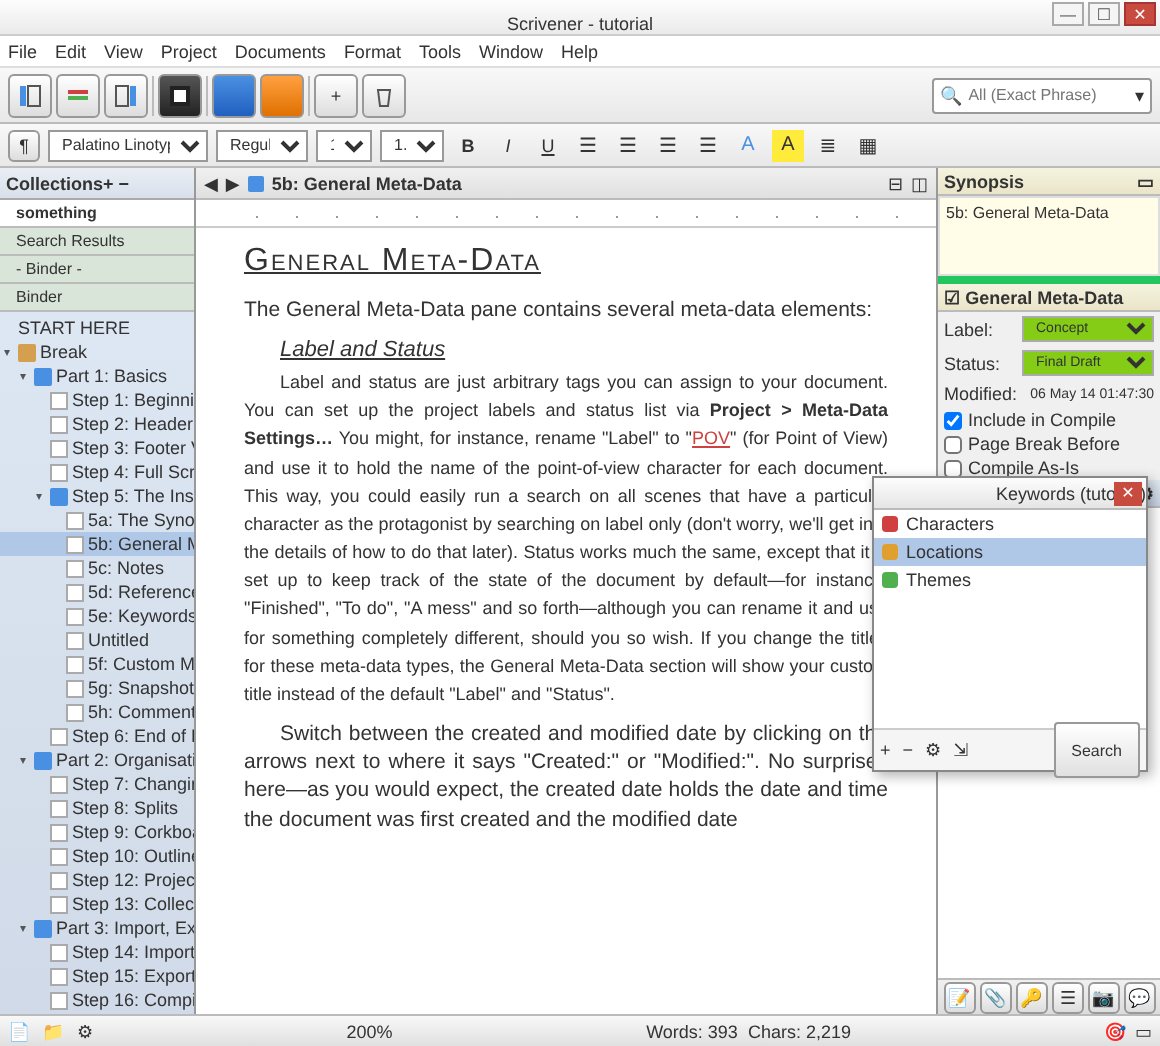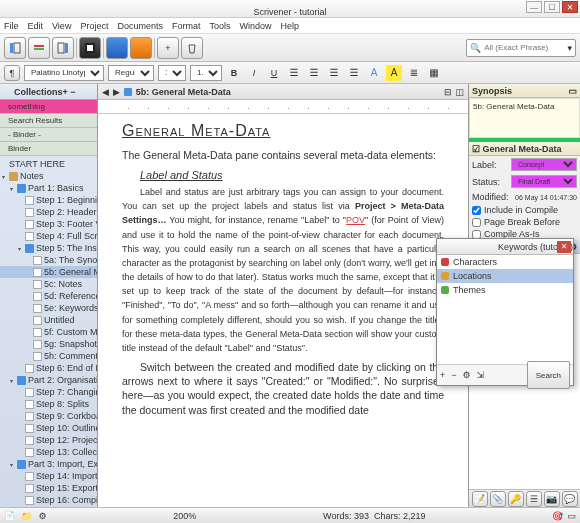--- a/index.html
+++ b/index.html
@@ -17,24 +17,24 @@
 .tbtn.orange{background:linear-gradient(#ffa040,#e07000)}
 .tbtn svg{width:12px;height:12px}
 .tbtn.small{width:16px;height:16px}
 .search-box{position:absolute;right:4px;width:110px;height:18px;border:1px solid #999;border-radius:2px;background:#fff;display:flex;align-items:center;padding:0 3px;gap:3px}
 .search-box input{border:none;width:100%;font-size:8px;outline:none}
 .fmt-bar{height:22px;background:linear-gradient(#f8f8f8,#e8e8e8);border-bottom:1px solid #bbb;display:flex;align-items:center;padding:0 4px;gap:4px}
 .fmt-sel{height:16px;border:1px solid #999;background:#fff;font-size:8px;padding:0 2px}
 .fmt-btn{width:16px;height:16px;display:flex;align-items:center;justify-content:center;font-size:10px}
 .main{display:flex;height:calc(100% - 100px)}
 .sidebar{width:98px;background:linear-gradient(#e0eaf5,#d0dae8);border-right:1px solid #999;display:flex;flex-direction:column;overflow:hidden}
-.coll-hdr{height:16px;background:linear-gradient(#eaeff5,#d8e0eb);border-bottom:1px solid #aaa;display:flex;align-items:center;padding:0 14px;font-size:8px;font-weight:600}
+.coll-hdr{height:16px;background:linear-gradient(#eaeff5,#d8e0eb);border-bottom:1px solid #aaa;display:flex;align-items:center;padding:0 3px;font-size:8px;font-weight:600}
 .coll-tabs{background:#d8e5d8}
 .coll-tab{height:14px;display:flex;align-items:center;padding:0 8px;font-size:8px;border-bottom:1px solid #bbb}
-.coll-tab.active{background:#ec4899;font-weight:400}
+.coll-tab.active{background:#ffffff;font-weight:700}
 .binder{flex:1;overflow-y:auto;padding:2px 0}
 .binder-item{display:flex;align-items:center;padding:1px 2px;font-size:7px;white-space:nowrap;overflow:hidden}
 .binder-item.sel{background:#b0c8e8}
 .tri{width:7px;font-size:6px;color:#555;flex-shrink:0}
 .binder-item .ic{width:9px;height:9px;margin-right:2px;flex-shrink:0}
 .ic.folder{background:#4a90e2;border-radius:1px}
 .ic.doc{background:#fff;border:1px solid #aaa}
 .ic.book{background:#d4a050;border-radius:1px}
 .ind1{padding-left:10px}.ind2{padding-left:18px}.ind3{padding-left:26px}
 .editor-col{flex:1;display:flex;flex-direction:column;background:#fff;overflow:hidden}
@@ -46,21 +46,21 @@
 .doc-body p{font-size:10.5px;line-height:1.35;margin-bottom:6px;text-align:justify}
 .doc-body p[data-sub]{text-indent:18px;font-style:italic;text-decoration:underline;font-size:11px;margin-bottom:1px;margin-top:5px;text-align:left}
 .doc-body .ind{text-indent:18px}
 .doc-body b{font-weight:700}
 .inspector{width:112px;background:#f0f0f0;border-left:1px solid #999;display:flex;flex-direction:column}
 .insp-hdr{height:14px;background:linear-gradient(#f5f3e0,#eae5c8);border-bottom:1px solid #bbb;display:flex;align-items:center;padding:0 3px;font-size:8px;font-weight:600;justify-content:space-between}
 .synop{height:40px;background:#fffce8;border:1px solid #ddd;margin:0;padding:3px;font-size:8px}
 .meta-sec{border-top:4px solid #22c55e}
 .meta-row{display:flex;align-items:center;padding:2px 3px;font-size:8px;gap:3px}
 .meta-row label{width:36px}
-.meta-row select,.meta-row span.val{flex:1;height:13px;border:1px solid #aaa;background:#d946ef;font-size:7px;padding:0 2px;display:flex;align-items:center}
+.meta-row select,.meta-row span.val{flex:1;height:13px;border:1px solid #aaa;background:#84cc16;font-size:7px;padding:0 2px;display:flex;align-items:center}
 .meta-row span.date{font-size:7px;text-align:right;flex:1}
 .chk-row{display:flex;align-items:center;padding:1px 3px;font-size:7.5px;gap:3px}
 .chk-row input{width:9px;height:9px}
 .statusbar{height:16px;background:linear-gradient(#f8f8f8,#e0e0e0);border-top:1px solid #bbb;display:flex;align-items:center;padding:0 4px;font-size:8px;justify-content:space-between}
 .kw-popup{position:absolute;right:6px;top:238px;width:138px;background:#f5f5f5;border:1px solid #888;box-shadow:2px 2px 6px rgba(0,0,0,0.3);z-index:10}
 .kw-title{height:16px;background:linear-gradient(#fdfdfd,#e5e5e5);border-bottom:1px solid #bbb;display:flex;align-items:center;justify-content:flex-end;font-size:9px;position:relative}
 .kw-title .x{position:absolute;right:2px;width:14px;height:12px;background:#c74b3e;color:#fff;display:flex;align-items:center;justify-content:center;font-size:8px}
 .kw-list{background:#fff;height:110px;border-bottom:1px solid #ccc}
 .kw-item{display:flex;align-items:center;padding:2px 4px;font-size:9px;gap:4px}
 .kw-item.sel{background:#b0c8e8}
@@ -173,21 +173,21 @@
         <div class="coll-tab">Binder</div>
       </div>
     <div class="binder">
         <div class="binder-item ind0">
           <span class="tri"></span>
           <span>START HERE</span>
         </div>
         <div class="binder-item ind0">
           <span class="tri">▾</span>
           <span class="ic book"></span>
-          <span>Notes</span>
+          <span>Break</span>
         </div>
         <div class="binder-item ind1">
           <span class="tri">▾</span>
           <span class="ic folder"></span>
           <span>Part 1: Basics</span>
         </div>
         <div class="binder-item ind2">
           <span class="tri"></span>
           <span class="ic doc"></span>
           <span>Step 1: Beginnings</span>

